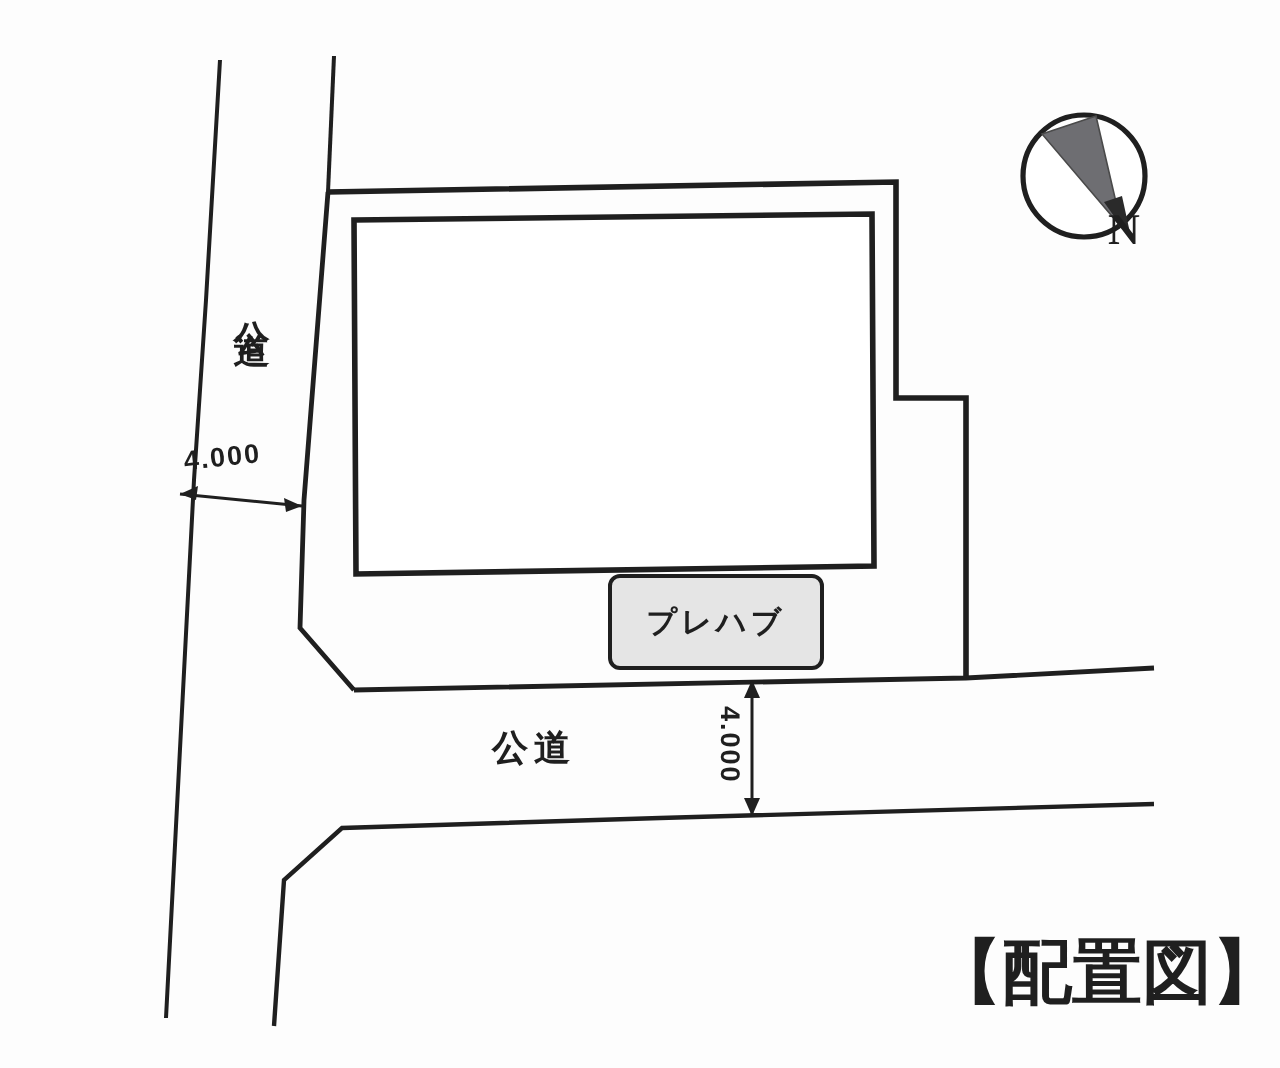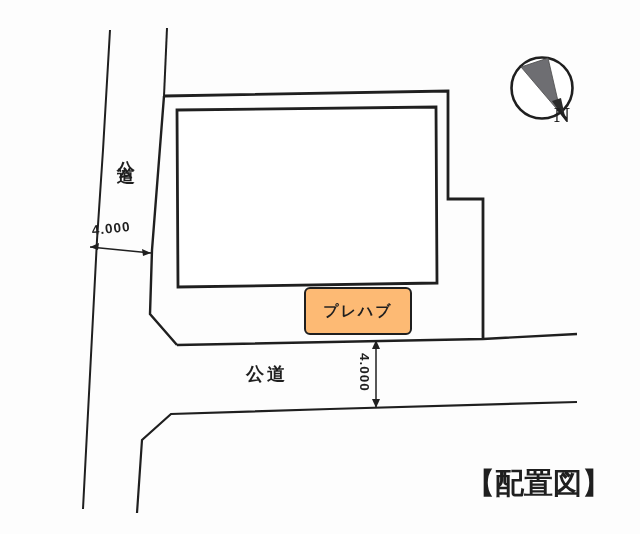--- a/index.html
+++ b/index.html
@@ -48,32 +48,32 @@
     font-size:13.5px;font-weight:600;
     letter-spacing:1px;
     transform:rotate(90deg);
   }
   .prefab-box{
     position:absolute;
     left:304px;top:287px;
     width:104px;height:44px;
     border:2.5px solid var(--ink);
     border-radius:6px;
-    background:#fdba74;
+    background:#e5e5e5;
     display:flex;align-items:center;justify-content:center;
     font-size:15px;font-weight:600;letter-spacing:2px;
   }
   .north-label{
     left:554px;top:103px;
     font-family:"Liberation Serif","DejaVu Serif",serif;
     font-size:22px;font-weight:bold;
   }
   .plan-title{
     left:466px;top:468px;
-    font-size:29px;font-weight:bold;
+    font-size:35px;font-weight:bold;
     letter-spacing:0px;
   }
 </style>
 </head>
 <body>
 
 <div class="stage">
 
   <svg width="640" height="534" viewBox="0 0 640 534">
 

